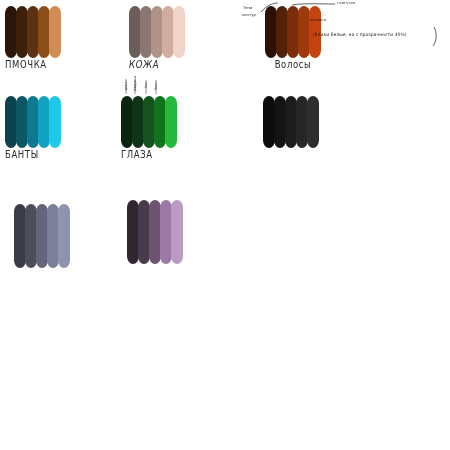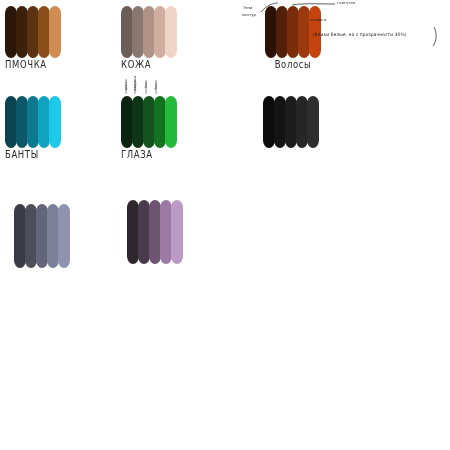--- a/index.html
+++ b/index.html
@@ -104,21 +104,21 @@
       <div class="palette" style="left: 5px; top: 6px;">
         <div class="swatch-row">
           <div class="swatch" title="#2b1609" style="background: rgb(43, 22, 9); width: 12px; height: 52px;"></div>
           <div class="swatch" title="#3d2009" style="background: rgb(61, 32, 9); width: 12px; height: 52px; margin-left: -1px;"></div>
           <div class="swatch" title="#5d3212" style="background: rgb(93, 50, 18); width: 12px; height: 52px; margin-left: -1px;"></div>
           <div class="swatch" title="#8b4e18" style="background: rgb(139, 78, 24); width: 12px; height: 52px; margin-left: -1px;"></div>
           <div class="swatch" title="#d08c52" style="background: rgb(208, 140, 82); width: 12px; height: 52px; margin-left: -1px;"></div>
         </div>
         <div class="plabel">ПМОЧКА</div>
       </div>
-      <div class="palette" style="left: 121px; top: 6px;">
+      <div class="palette" style="left: 129px; top: 6px; font-style: italic;">
         <div class="swatch-row">
           <div class="swatch" title="#6d5d58" style="background: rgb(109, 93, 88); width: 12px; height: 52px;"></div>
           <div class="swatch" title="#8a7771" style="background: rgb(138, 119, 113); width: 12px; height: 52px; margin-left: -1px;"></div>
           <div class="swatch" title="#b09287" style="background: rgb(176, 146, 135); width: 12px; height: 52px; margin-left: -1px;"></div>
           <div class="swatch" title="#cfae9f" style="background: rgb(207, 174, 159); width: 12px; height: 52px; margin-left: -1px;"></div>
           <div class="swatch" title="#f0d4c6" style="background: rgb(240, 212, 198); width: 12px; height: 52px; margin-left: -1px;"></div>
         </div>
         <div class="plabel">КОЖА</div>
       </div>
       <div class="palette" style="left: 265px; top: 6px; text-align: center;">

